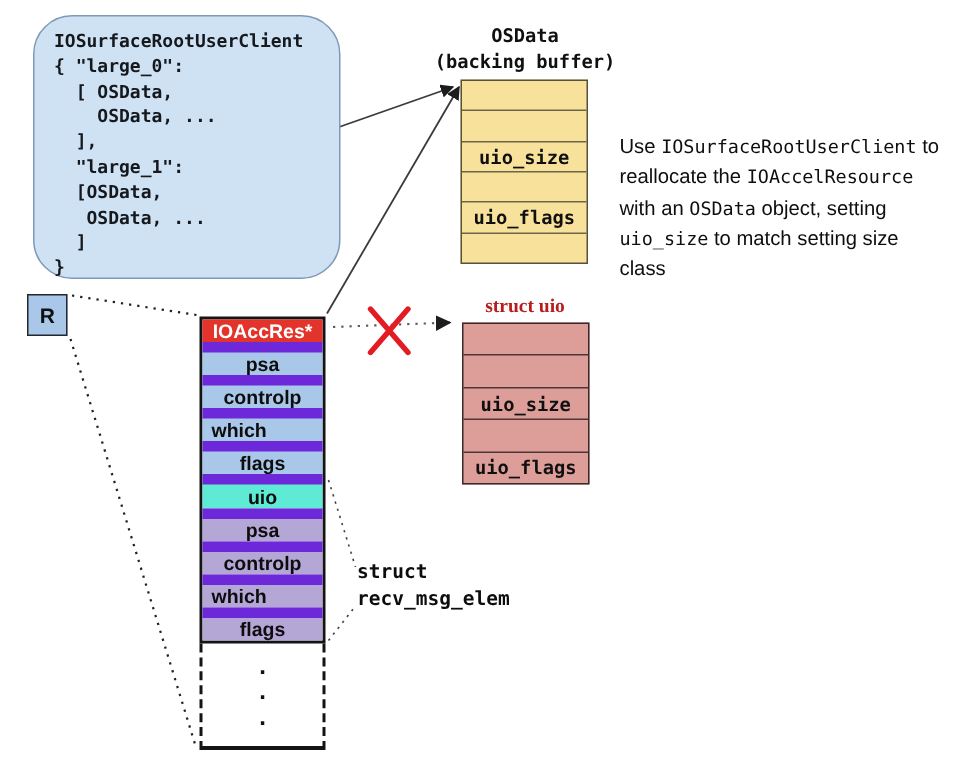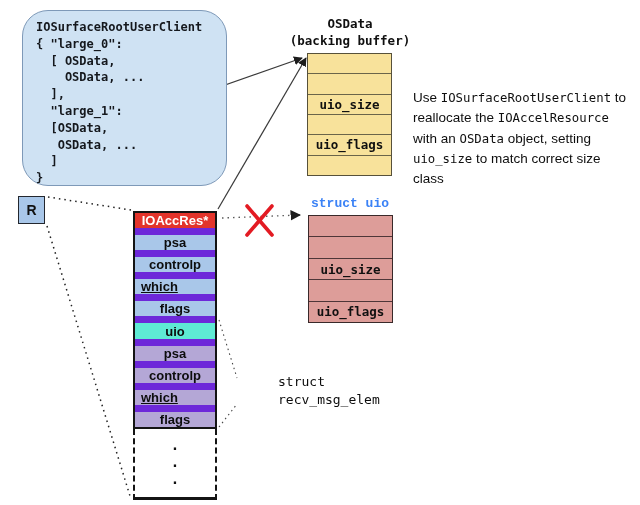--- a/index.html
+++ b/index.html
@@ -18,49 +18,49 @@
     font-family:"DejaVu Sans Mono",monospace;font-weight:bold;font-size:12.5px;line-height:17px;color:#101010;}
   #osdata-table{position:absolute;left:307px;top:53px;width:85px;height:123px;box-sizing:border-box;
     border:1.6px solid #57513a;display:flex;flex-direction:column;}
   #osdata-table .trow{border-top:1px solid #6b654a;}
   #osdata-table .trow:first-child{border-top:none;}
   .trow{flex:1;display:flex;align-items:center;justify-content:center;
     font-family:"DejaVu Sans Mono",monospace;font-weight:bold;font-size:12.5px;color:#101010;}
 
   
   #uio-title{position:absolute;left:280px;top:196px;width:140px;text-align:center;
-    font-family:Liberation Mono, monospace;font-weight:bold;font-size:13px;color:#3b82f6;}
+    font-family:Liberation Serif, serif;font-weight:bold;font-size:13px;color:#b91c1c;}
   #uio-table{position:absolute;left:308px;top:215px;width:85px;height:108px;box-sizing:border-box;
     border:1.6px solid #39292a;display:flex;flex-direction:column;}
   #uio-table .trow{border-top:1px solid #4e3638;}
   #uio-table .trow:first-child{border-top:none;}
 
   
   #stack{position:absolute;left:133px;top:211px;width:84px;height:218px;box-sizing:border-box;
     border:2px solid #141414;display:flex;flex-direction:column;}
   .srow{flex:1;display:flex;align-items:center;justify-content:center;
     font-weight:bold;font-size:13px;color:#0d0d0d;border-top:7px solid #6d28d9;}
   .srow:first-child{border-top:none;}
-  .srow.left{justify-content:flex-start;padding-left:6px;text-decoration:underline;}
+  .srow.left{justify-content:flex-start;padding-left:6px;}
   .s-red{color:#ffffff;}
 
   
   #dashed-box{position:absolute;left:133px;top:429px;width:84px;height:71px;box-sizing:border-box;
     border-left:2px dashed #141414;border-right:2px dashed #141414;border-bottom:3px solid #141414;
     display:flex;flex-direction:column;align-items:center;justify-content:space-around;padding:8px 0 10px 0;}
   .dot{font-family:"DejaVu Sans Mono",monospace;font-weight:bold;font-size:14px;line-height:6px;color:#111;}
 
   
   #port-box{position:absolute;left:18px;top:196px;width:27px;height:28px;box-sizing:border-box;
     border:1.6px solid #23272e;display:flex;align-items:center;justify-content:center;
     font-weight:bold;font-size:14px;color:#101010;}
 
   
   #struct-label{position:absolute;left:238px;top:373px;
-    font-family:"DejaVu Sans Mono",monospace;font-weight:normal;font-size:13px;line-height:17.5px;color:#0d0d0d;margin-left:40px;}
+    font-family:"DejaVu Sans Mono",monospace;font-weight:bold;font-size:13px;line-height:17.5px;color:#0d0d0d;}
 
   
   #note{position:absolute;left:413px;top:88px;width:235px;font-size:13.5px;line-height:19.3px;color:#0e0e0e;}
   .note-line{white-space:pre;}
   .note-line .mono{font-size:12.3px;}
 
   #overlay{position:absolute;left:0;top:0;width:640px;height:505px;pointer-events:none;}
 </style>
 </head>
 <body>
@@ -104,21 +104,21 @@
       <div class="trow">uio_size</div>
       <div class="trow"></div>
       <div class="trow">uio_flags</div>
       <div class="trow"></div>
     </div>
 
   <div id="note">
       <div class="note-line"><span>Use </span><span class="mono">IOSurfaceRootUserClient</span><span> to</span></div>
       <div class="note-line"><span>reallocate the </span><span class="mono">IOAccelResource</span></div>
       <div class="note-line"><span>with an </span><span class="mono">OSData</span><span> object, setting</span></div>
-      <div class="note-line"><span class="mono">uio_size</span><span> to match correct size</span></div>
+      <div class="note-line"><span class="mono">uio_size</span><span> to match setting size</span></div>
       <div class="note-line"><span>class</span></div>
     </div>
 
   <div id="uio-title">struct uio</div>
   <div id="uio-table" style="background: rgb(221, 157, 153);">
       <div class="trow"></div>
       <div class="trow"></div>
       <div class="trow">uio_size</div>
       <div class="trow"></div>
       <div class="trow">uio_flags</div>

